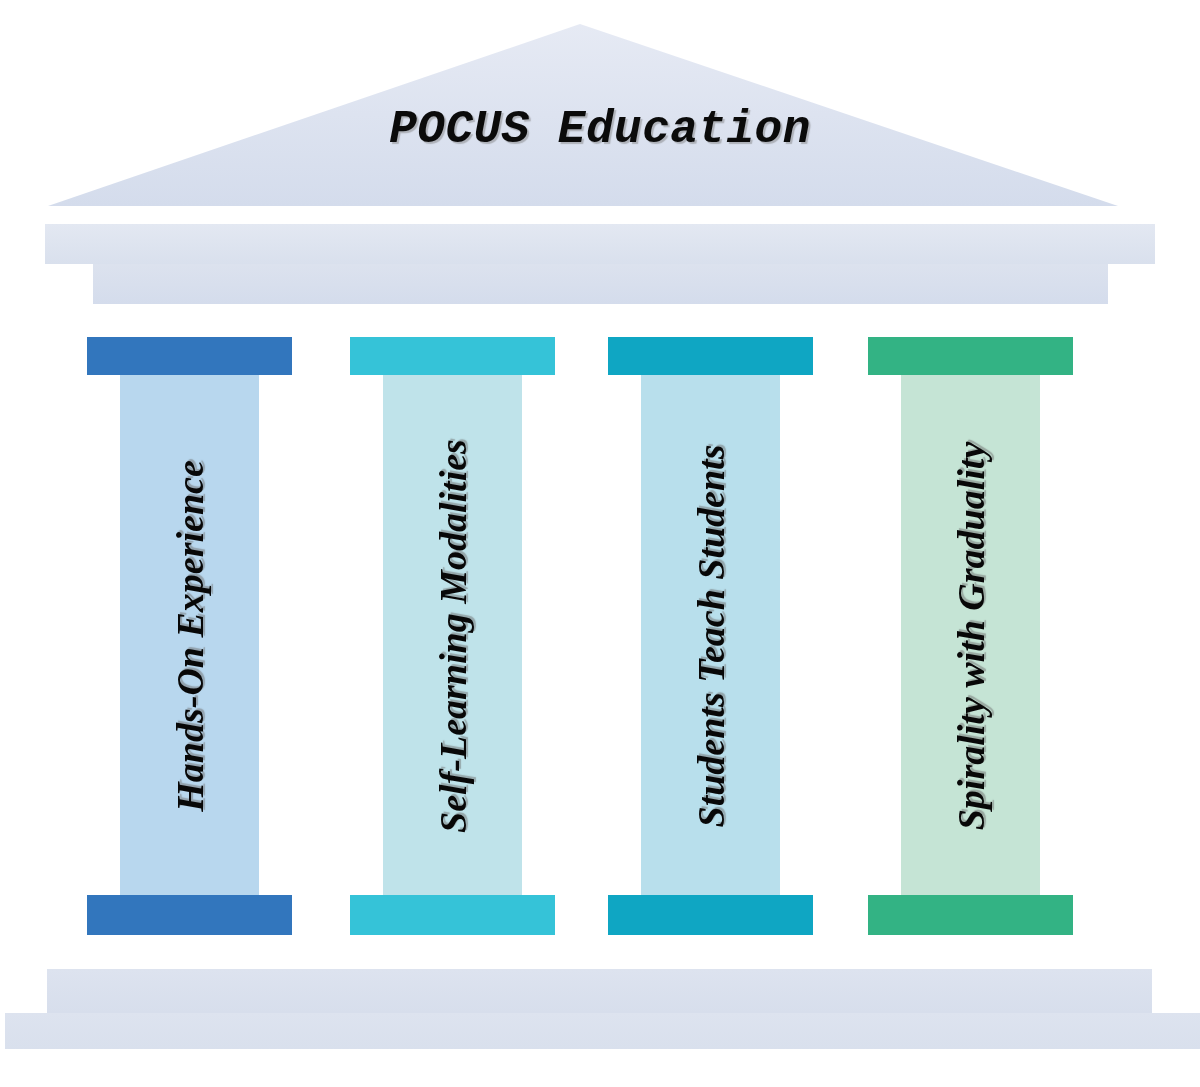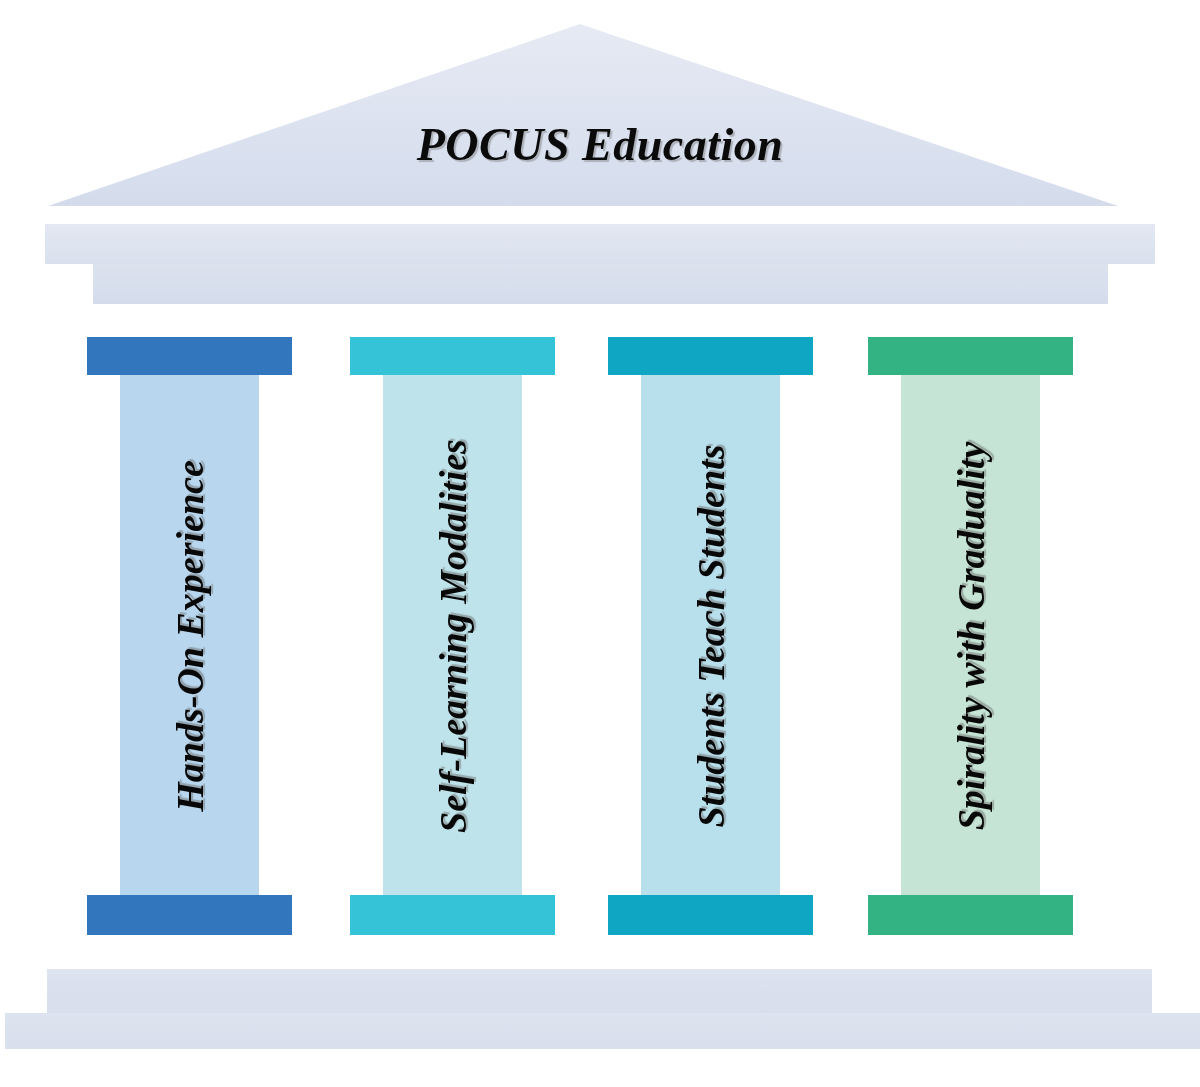--- a/index.html
+++ b/index.html
@@ -25,24 +25,24 @@
     left: 0;
     top: 0;
     width: 1200px;
     height: 215px;
   }
   .pediment svg { display: block; }
 
   .pediment-title {
     position: absolute;
     left: 0;
-    top: 118px;
+    top: 104px;
     width: 1200px;
     text-align: center;
-    font-family: Liberation Serif, serif;
+    font-family: Liberation Mono, monospace;
     font-weight: bold;
     font-style: italic;
     font-size: 46px;
     letter-spacing: 0.5px;
     color: #0b0b0b;
     text-shadow: 2px 2px 1px rgba(120,120,120,0.45);
     white-space: nowrap;
   }
 
   

